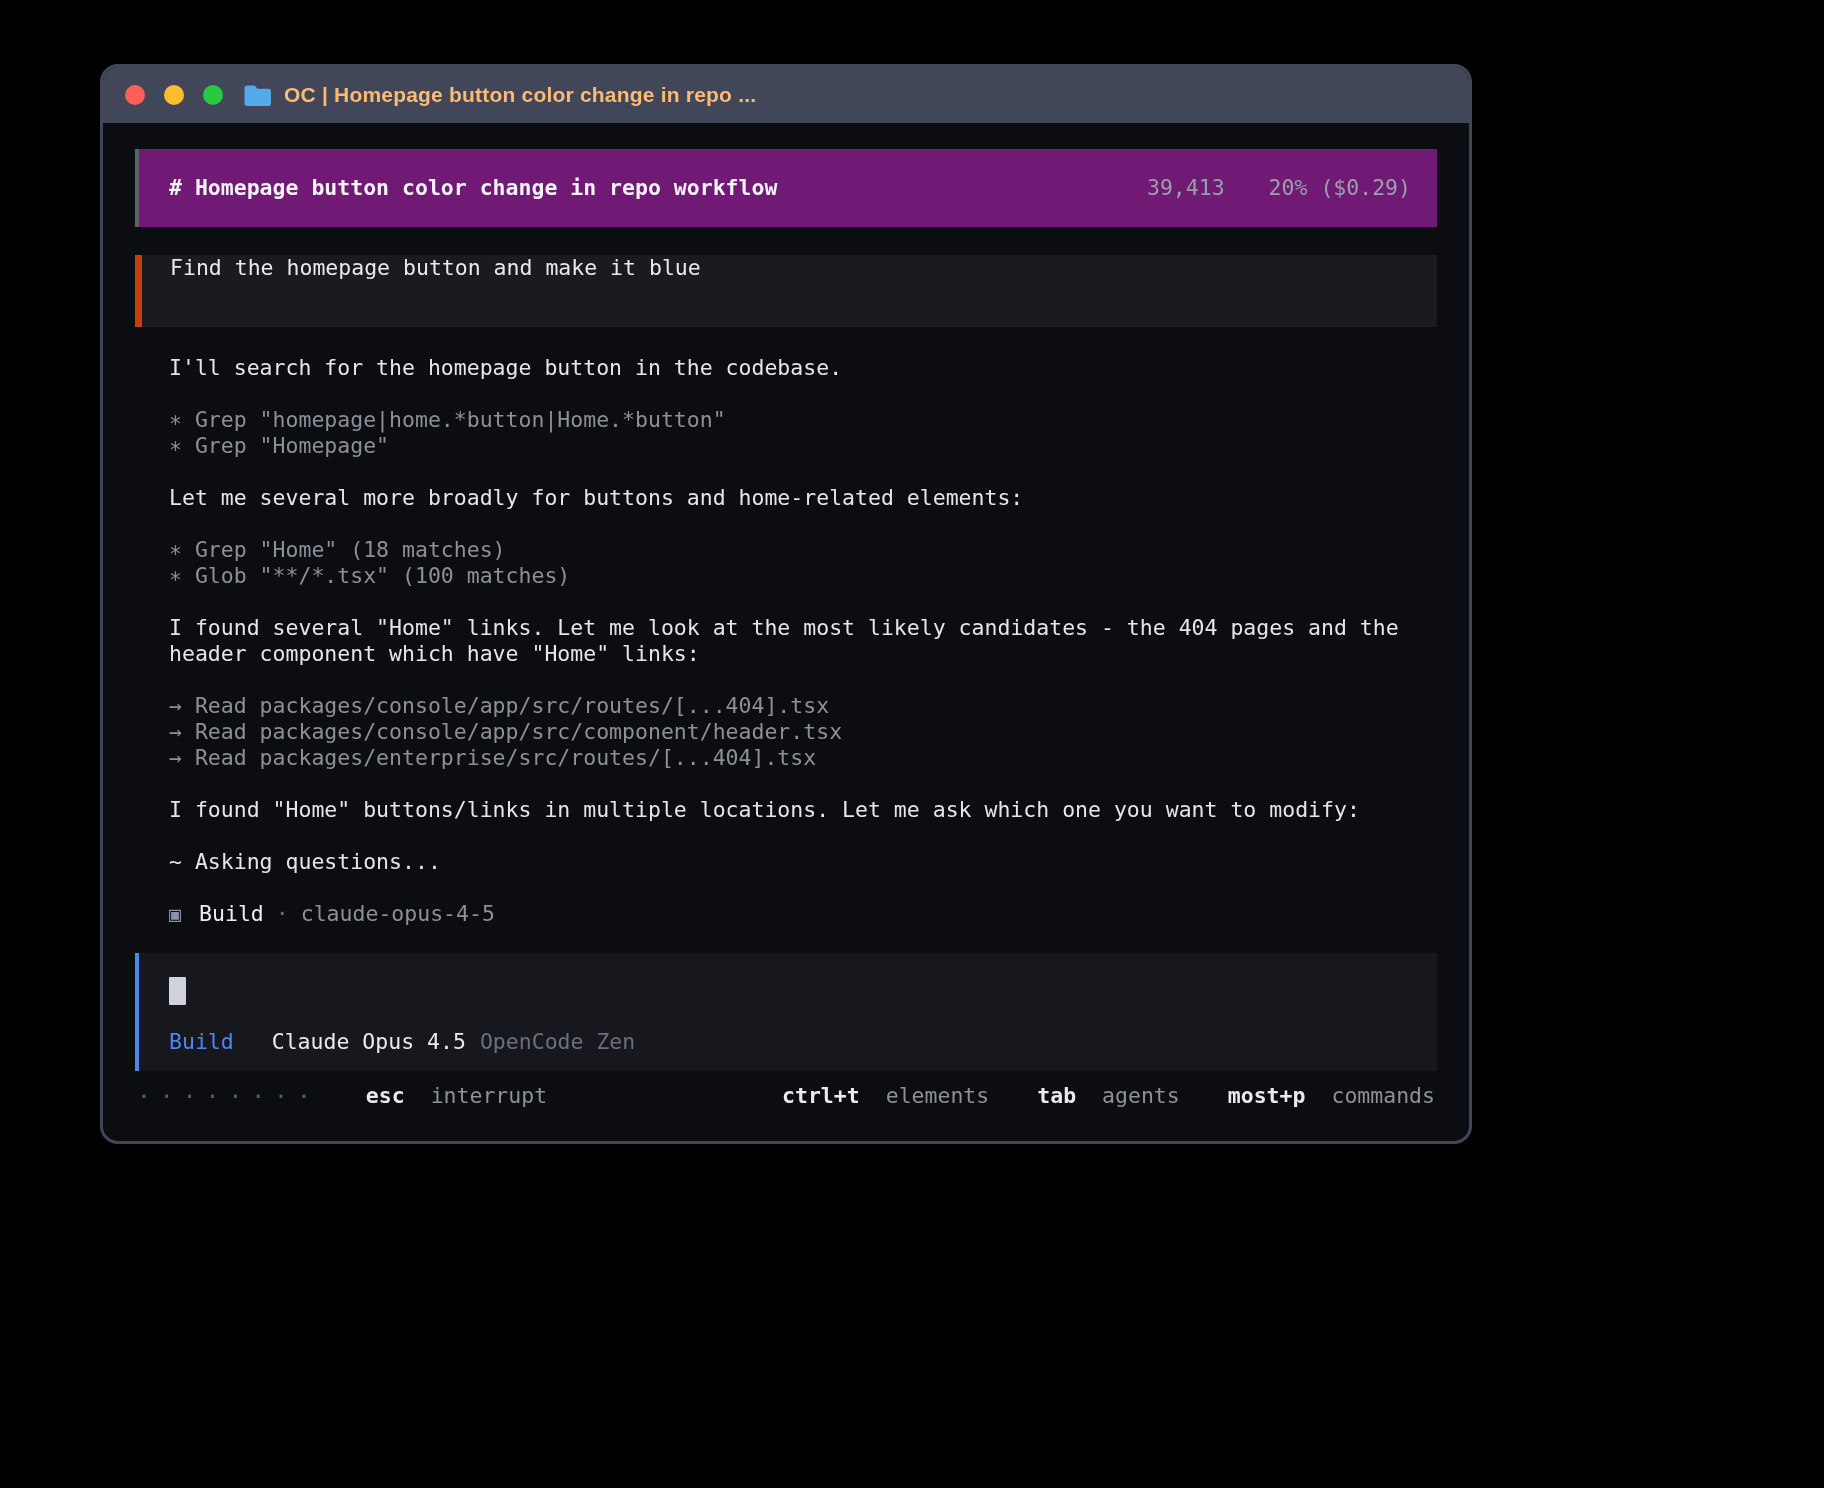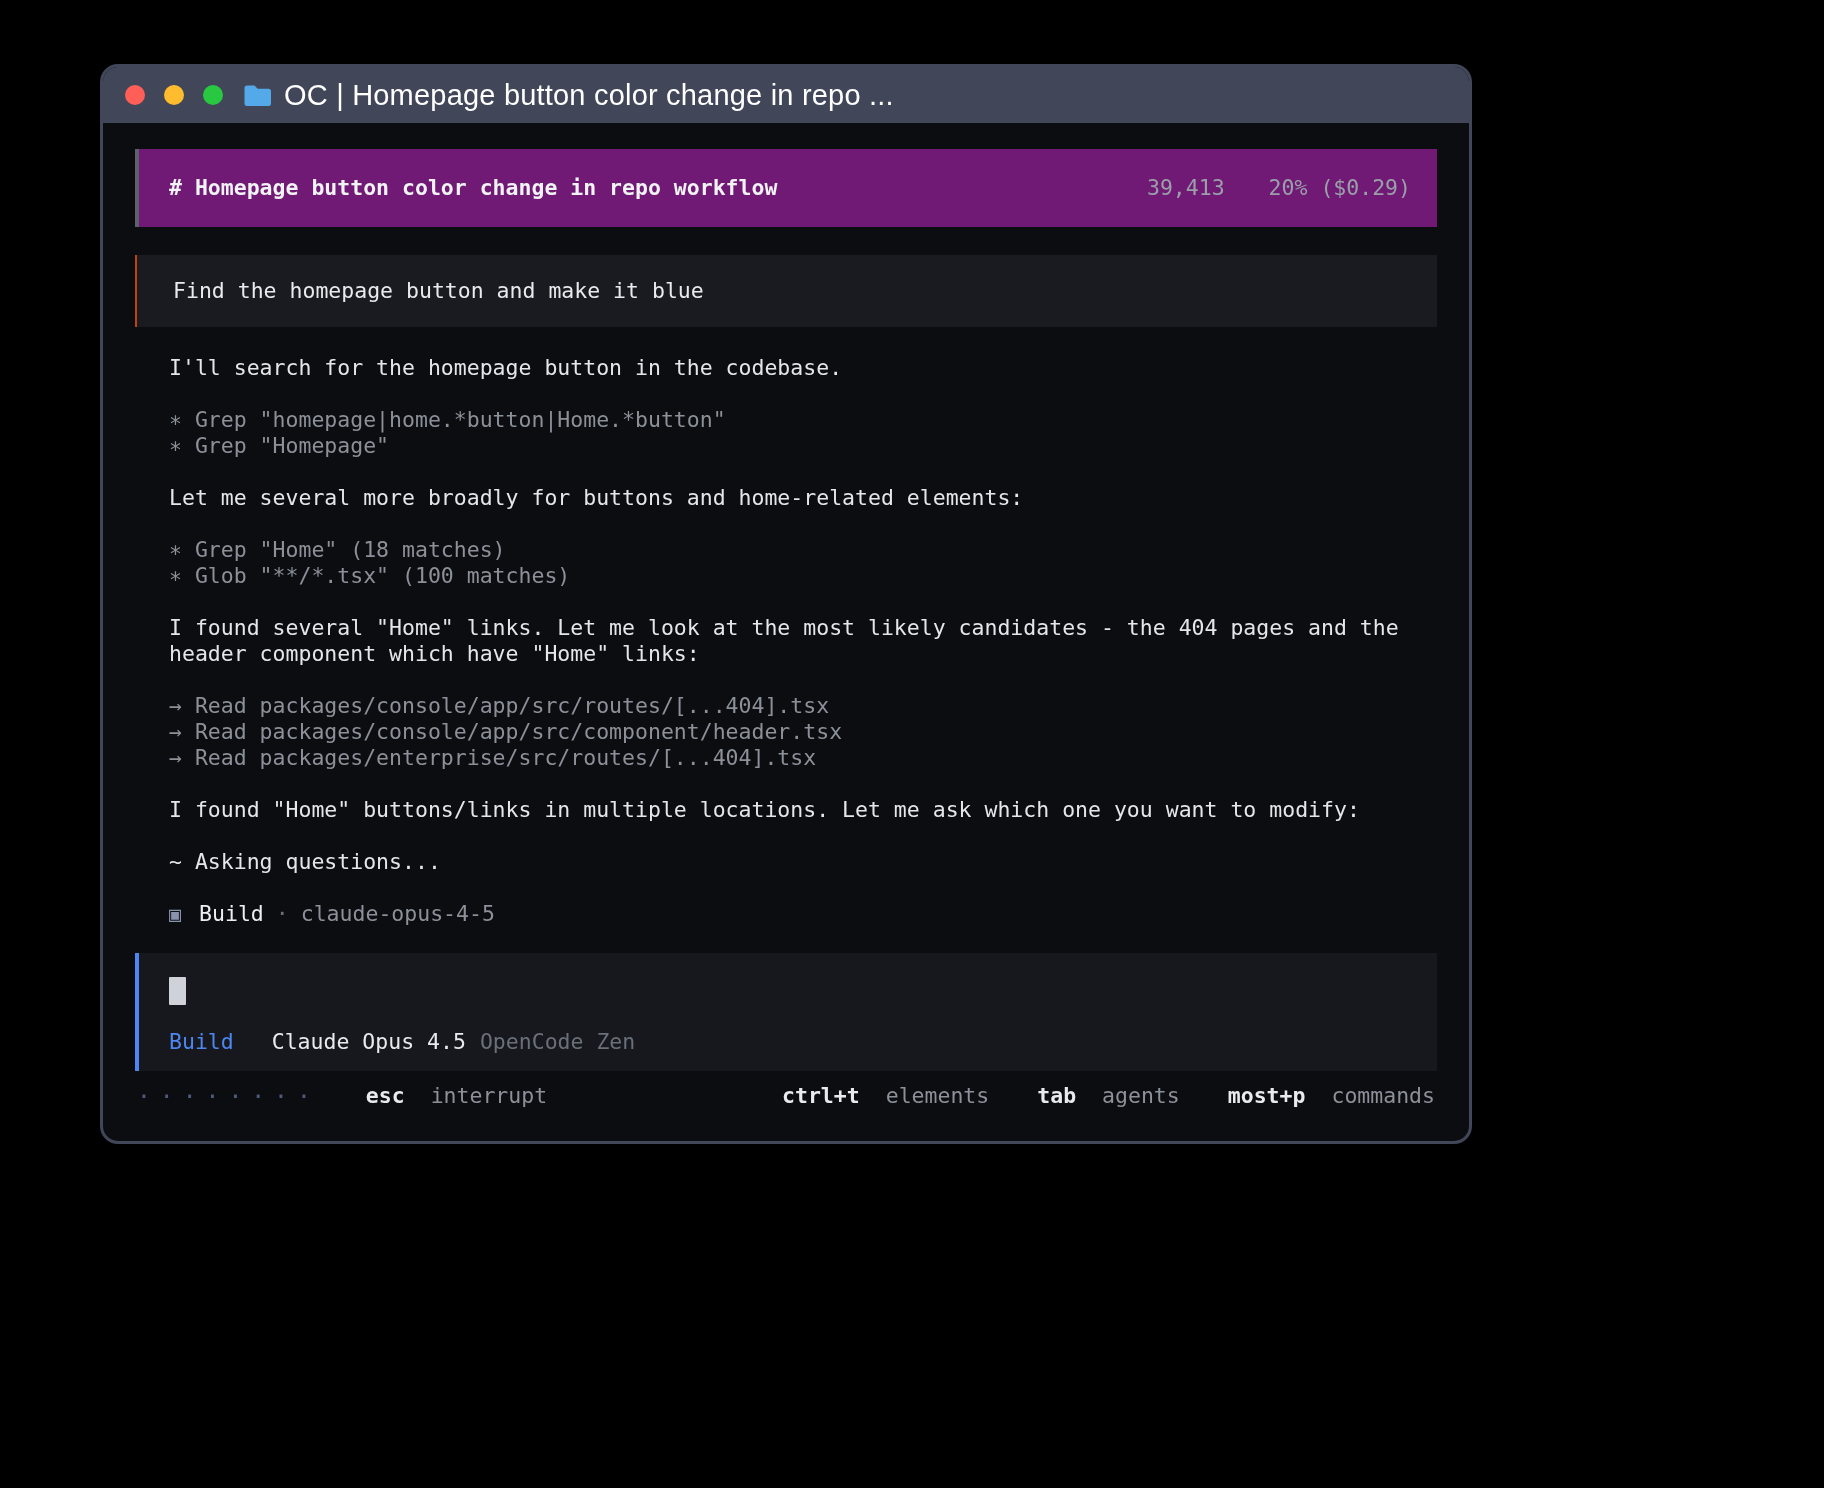--- a/index.html
+++ b/index.html
@@ -15,37 +15,37 @@
     height:56px; background:#414659; display:flex; align-items:center;
     padding:0 22px;
   }
   .traffic-lights { display:flex; align-items:center; gap:19px; }
   .light { width:20px; height:20px; border-radius:50%; display:inline-block; }
   .light.red { background:#ff5f57; }
   .light.yellow { background:#febc2e; }
   .light.green { background:#28c840; }
   .title-group { display:flex; align-items:center; gap:12px; margin-left:20px; }
   .title-text {
-    font-family:"Liberation Sans", sans-serif; font-weight:normal;
-    font-size:29px; color:#ffffff; letter-spacing:0.2px;
+    font-family:"Liberation Sans", sans-serif; font-weight:bold;
+    font-size:21px; color:#fdba74; letter-spacing:0.2px;
   }
 
   .content { padding:26px 32px 0 32px; font-size:21.5px; line-height:26px; }
 
   .session-header {
     background:#701a75; border-left:4px solid #5c616c; height:78px;
     display:flex; align-items:center; justify-content:space-between;
     padding:0 26px 0 30px; margin-bottom:28px;
   }
   .session-title { color:#f2f3f6; font-weight:bold; }
   .session-stats { color:#9aa0a9; display:flex; gap:44px; }
 
   .user-block {
-    background:#1a1b20; border-left:2px solid #c2410c; height:72px;
-    display:flex; align-items:center; padding:0 36px; color:#e8eaed;
+    background:#1a1b20; border-left:7px solid #c2410c; height:72px;
+    display:flex; align-items:flex-start; padding:0 28px; color:#e8eaed;
     margin-bottom:28px;
   }
 
   .line { padding-left:34px; }
   .para { color:#e4e6ea; margin-bottom:26px; }
   .tool-group { margin-bottom:26px; }
   .tool-line { color:#8b9099; }
 
   .agent-line { margin-bottom:26px; display:flex; align-items:center; }
   .agent-icon { color:#8a93ad; margin-right:18px; font-size:20px; }

